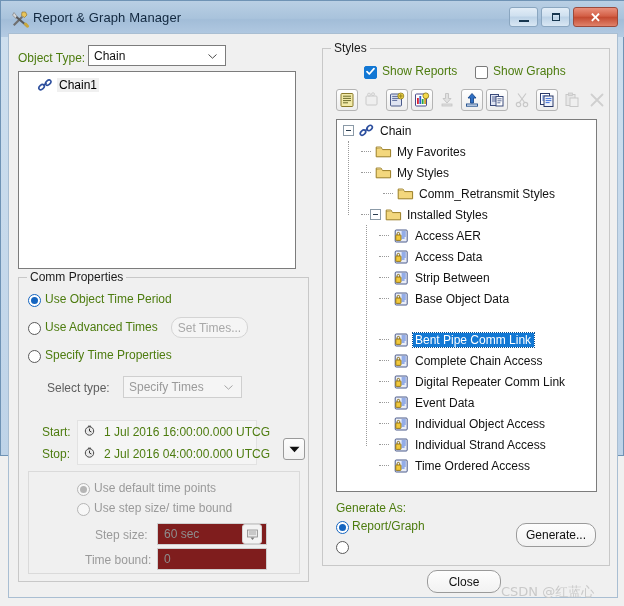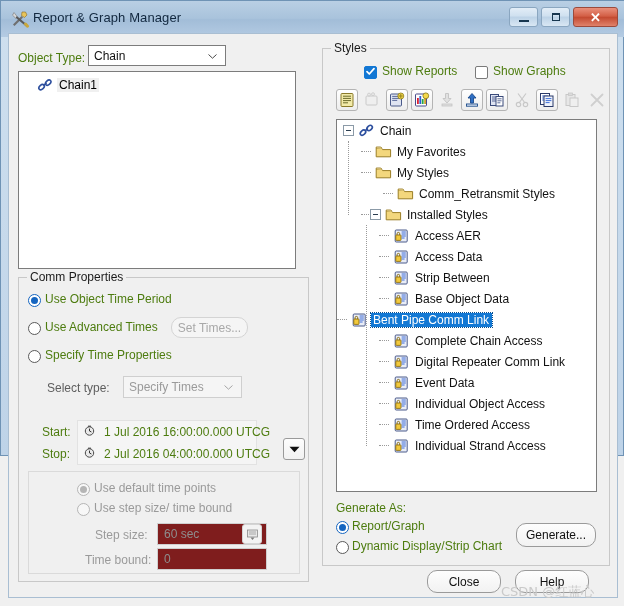--- a/index.html
+++ b/index.html
@@ -542,21 +542,21 @@
               <span class="dotstub"></span>
               <span style="width: 4px; flex: 0 0 auto;"></span>
               <span class="ticon"><svg width="17" height="16" viewBox="0 0 17 16">
       <rect x="2.2" y="2" width="12" height="12" rx="1" fill="#e9edf7" stroke="#4a5a8a" stroke-width="1"></rect>
       <path d="M8.6 4 h4.2 M8.6 6 h4.2 M8.6 8 h4.2 M8.6 10 h3" stroke="#2a5fd2" stroke-width=".9"></path>
       <rect x="2.8" y="7" width="5.2" height="5.4" rx=".6" fill="#f2c93c" stroke="#8a6d12" stroke-width=".9"></rect>
       <path d="M4.1 7 v-1.3 a1.3 1.3 0 0 1 2.6 0 V7" fill="none" stroke="#8a6d12" stroke-width="1"></path>
     </svg></span>
               <span class="tlabel">Base Object Data</span>
             </div>
-            <div class="trow sel" style="">
+            <div class="trow sel" style="padding-left: 42px; margin-top: 20px;">
               <span class="dotstub"></span>
               <span style="width: 4px; flex: 0 0 auto;"></span>
               <span class="ticon"><svg width="17" height="16" viewBox="0 0 17 16">
       <rect x="2.2" y="2" width="12" height="12" rx="1" fill="#e9edf7" stroke="#4a5a8a" stroke-width="1"></rect>
       <path d="M8.6 4 h4.2 M8.6 6 h4.2 M8.6 8 h4.2 M8.6 10 h3" stroke="#2a5fd2" stroke-width=".9"></path>
       <rect x="2.8" y="7" width="5.2" height="5.4" rx=".6" fill="#f2c93c" stroke="#8a6d12" stroke-width=".9"></rect>
       <path d="M4.1 7 v-1.3 a1.3 1.3 0 0 1 2.6 0 V7" fill="none" stroke="#8a6d12" stroke-width="1"></path>
     </svg></span>
               <span class="tlabel">Bent Pipe Comm Link</span>
             </div>
@@ -606,52 +606,50 @@
             </div>
             <div class="trow" style="padding-left: 42px;">
               <span class="dotstub"></span>
               <span style="width: 4px; flex: 0 0 auto;"></span>
               <span class="ticon"><svg width="17" height="16" viewBox="0 0 17 16">
       <rect x="2.2" y="2" width="12" height="12" rx="1" fill="#e9edf7" stroke="#4a5a8a" stroke-width="1"></rect>
       <path d="M8.6 4 h4.2 M8.6 6 h4.2 M8.6 8 h4.2 M8.6 10 h3" stroke="#2a5fd2" stroke-width=".9"></path>
       <rect x="2.8" y="7" width="5.2" height="5.4" rx=".6" fill="#f2c93c" stroke="#8a6d12" stroke-width=".9"></rect>
       <path d="M4.1 7 v-1.3 a1.3 1.3 0 0 1 2.6 0 V7" fill="none" stroke="#8a6d12" stroke-width="1"></path>
     </svg></span>
+              <span class="tlabel">Individual Strand Access</span>
+            </div>
+            <div class="trow" style="padding-left: 42px;">
+              <span class="dotstub"></span>
+              <span style="width: 4px; flex: 0 0 auto;"></span>
+              <span class="ticon"><svg width="17" height="16" viewBox="0 0 17 16">
+      <rect x="2.2" y="2" width="12" height="12" rx="1" fill="#e9edf7" stroke="#4a5a8a" stroke-width="1"></rect>
+      <path d="M8.6 4 h4.2 M8.6 6 h4.2 M8.6 8 h4.2 M8.6 10 h3" stroke="#2a5fd2" stroke-width=".9"></path>
+      <rect x="2.8" y="7" width="5.2" height="5.4" rx=".6" fill="#f2c93c" stroke="#8a6d12" stroke-width=".9"></rect>
+      <path d="M4.1 7 v-1.3 a1.3 1.3 0 0 1 2.6 0 V7" fill="none" stroke="#8a6d12" stroke-width="1"></path>
+    </svg></span>
               <span class="tlabel">Time Ordered Access</span>
-            </div>
-            <div class="trow" style="padding-left: 42px;">
-              <span class="dotstub"></span>
-              <span style="width: 4px; flex: 0 0 auto;"></span>
-              <span class="ticon"><svg width="17" height="16" viewBox="0 0 17 16">
-      <rect x="2.2" y="2" width="12" height="12" rx="1" fill="#e9edf7" stroke="#4a5a8a" stroke-width="1"></rect>
-      <path d="M8.6 4 h4.2 M8.6 6 h4.2 M8.6 8 h4.2 M8.6 10 h3" stroke="#2a5fd2" stroke-width=".9"></path>
-      <rect x="2.8" y="7" width="5.2" height="5.4" rx=".6" fill="#f2c93c" stroke="#8a6d12" stroke-width=".9"></rect>
-      <path d="M4.1 7 v-1.3 a1.3 1.3 0 0 1 2.6 0 V7" fill="none" stroke="#8a6d12" stroke-width="1"></path>
-    </svg></span>
-              <span class="tlabel">Individual Strand Access</span>
             </div>
             <div class="dotline" style="left: 11px; top: 21px; height: 74px;"></div>
             <div class="dotline" style="left: 29px; top: 105px; height: 221px;"></div>
           </div>
       </div>
 
       <div class="lbl" style="left:13px; top:452px;">Generate As:</div>
 
       <div class="radio checked" style="left:13px; top:472px;">
         <span class="ring"></span>
           <span class="dot"></span>
       </div>
       <div class="lbl" style="left:29px; top:470px;">Report/Graph</div>
 
       <div class="radio" style="left:13px; top:492px;">
         <span class="ring"></span>
       </div>
-      <div class="lbl" style="left:29px; top:490px;">Dynamic Display/Strip Chart</div>
 
       <div class="btn" style="left:193px; top:474px; width:80px; height:24px;">Generate...</div>
     </div>
 
     <div class="btn" style="left:418px; top:536px; width:74px; height:23px;">Close</div>
-    <div class="btn" style="left:506px; top:536px; width:74px; height:23px;">Help</div>
   </div>
 
   <div class="watermark">CSDN @红蓝心</div>
 </div>
 
 </body></html>

